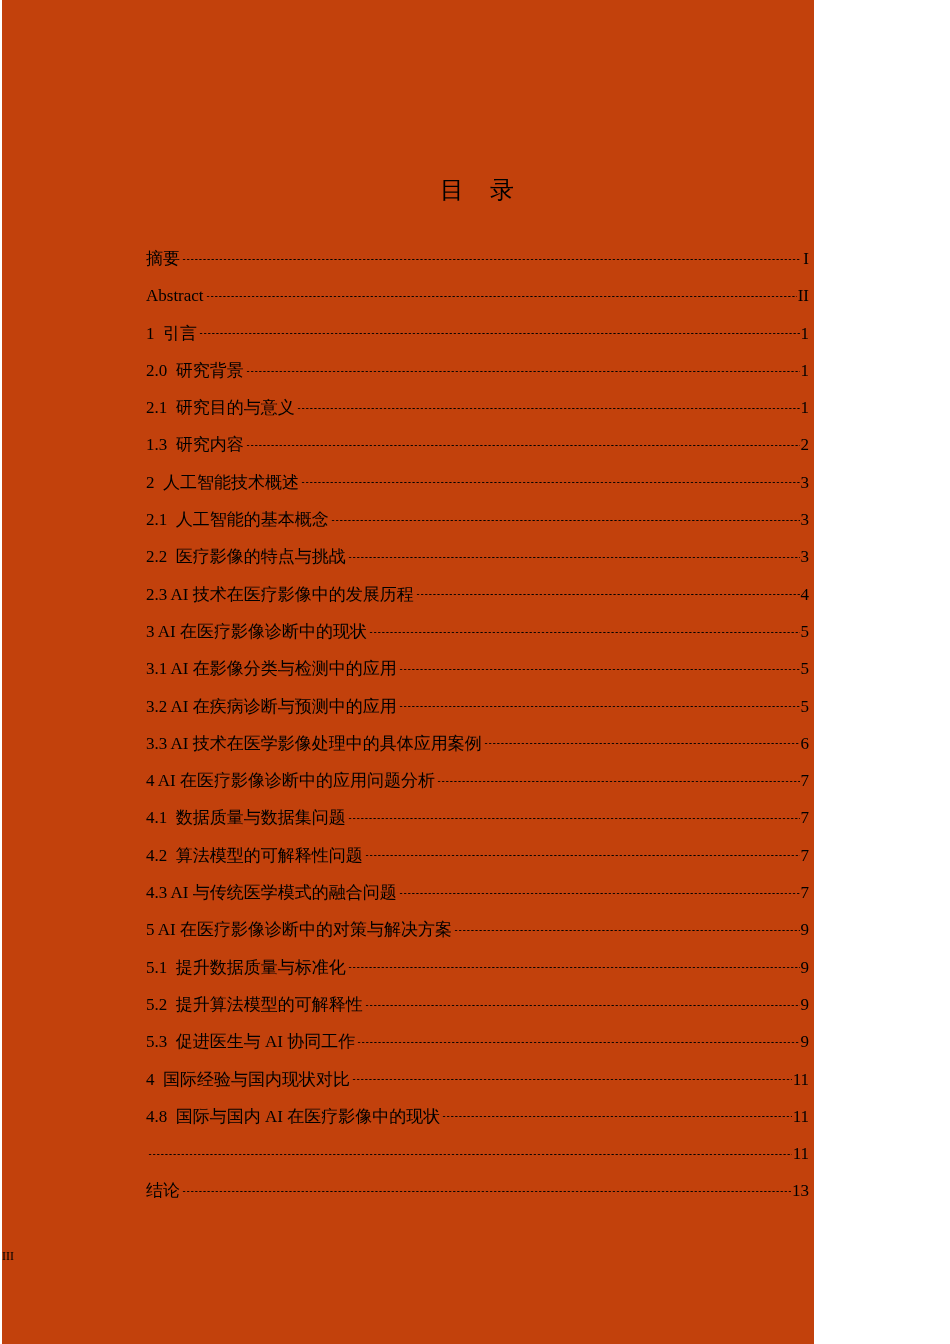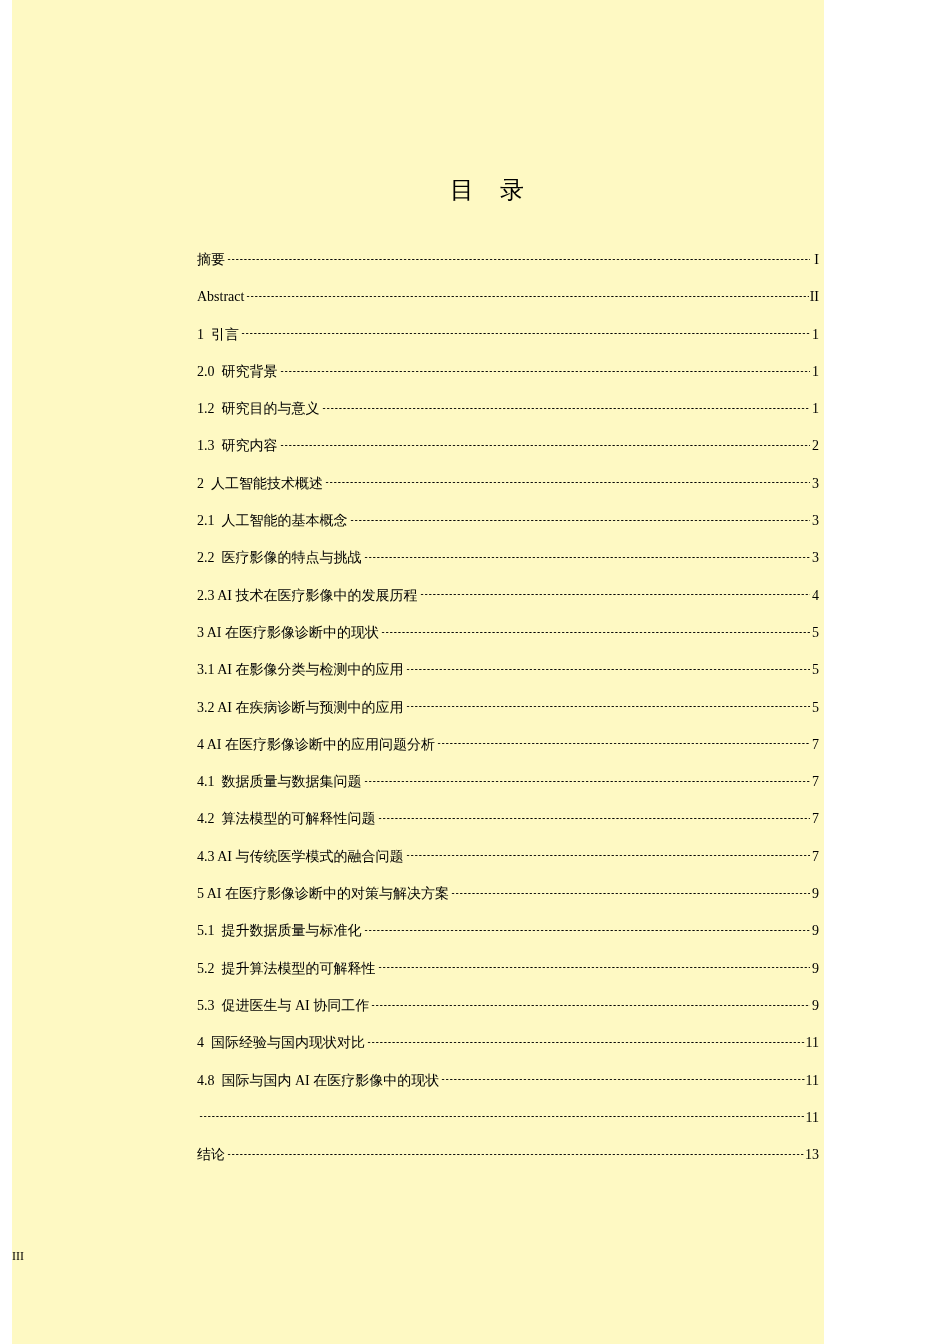--- a/index.html
+++ b/index.html
@@ -10,24 +10,24 @@
     body {
       width: 950px;
       height: 1344px;
       position: relative;
       overflow: hidden;
       font-family: "Liberation Serif", "DejaVu Serif", serif;
       color: #000000;
     }
     .page {
       position: absolute;
-      left: 12px; top: 0;
+      left: 2px; top: 0;
       width: 812px;
       height: 1344px;
-      background: #fef9c3;
+      background: #c2410c;
     }
     .toc-title {
       position: absolute;
       top: 172px;
       left: 0;
       width: 950px;
       text-align: center;
       font-family: "DejaVu Sans", "Liberation Sans", sans-serif;
       font-size: 24px;
       letter-spacing: 26px;
@@ -43,24 +43,23 @@
       width: 663px;
       margin: 0;
       padding: 0;
       list-style: none;
     }
     .toc-row {
       display: flex;
       align-items: baseline;
       height: 37.3px;
       line-height: 30px;
-      font-size: 14px;
+      font-size: 17px;
       white-space: nowrap;
       cursor: pointer;
-      margin-left: 41px;
     }
     .toc-label {
       flex: 0 0 auto;
       white-space: pre;
     }
     .toc-leader {
       flex: 1 1 auto;
       overflow: hidden;
       margin: 0 1px 0 2px;
       height: 20px;
@@ -114,21 +113,21 @@
     <span class="toc-label">1  引言</span>
     <span class="toc-leader"></span>
     <span class="toc-page">1</span>
   </li>
       <li class="toc-row">
     <span class="toc-label">2.0  研究背景</span>
     <span class="toc-leader"></span>
     <span class="toc-page">1</span>
   </li>
       <li class="toc-row">
-    <span class="toc-label">1.2  研究目的与意义</span>
+    <span class="toc-label">2.1  研究目的与意义</span>
     <span class="toc-leader"></span>
     <span class="toc-page">1</span>
   </li>
       <li class="toc-row">
     <span class="toc-label">1.3  研究内容</span>
     <span class="toc-leader"></span>
     <span class="toc-page">2</span>
   </li>
       <li class="toc-row">
     <span class="toc-label">2  人工智能技术概述</span>
@@ -157,20 +156,25 @@
   </li>
       <li class="toc-row">
     <span class="toc-label">3.1 AI 在影像分类与检测中的应用</span>
     <span class="toc-leader"></span>
     <span class="toc-page">5</span>
   </li>
       <li class="toc-row">
     <span class="toc-label">3.2 AI 在疾病诊断与预测中的应用</span>
     <span class="toc-leader"></span>
     <span class="toc-page">5</span>
+  </li>
+      <li class="toc-row">
+    <span class="toc-label">3.3 AI 技术在医学影像处理中的具体应用案例</span>
+    <span class="toc-leader"></span>
+    <span class="toc-page">6</span>
   </li>
       <li class="toc-row">
     <span class="toc-label">4 AI 在医疗影像诊断中的应用问题分析</span>
     <span class="toc-leader"></span>
     <span class="toc-page">7</span>
   </li>
       <li class="toc-row">
     <span class="toc-label">4.1  数据质量与数据集问题</span>
     <span class="toc-leader"></span>
     <span class="toc-page">7</span>

